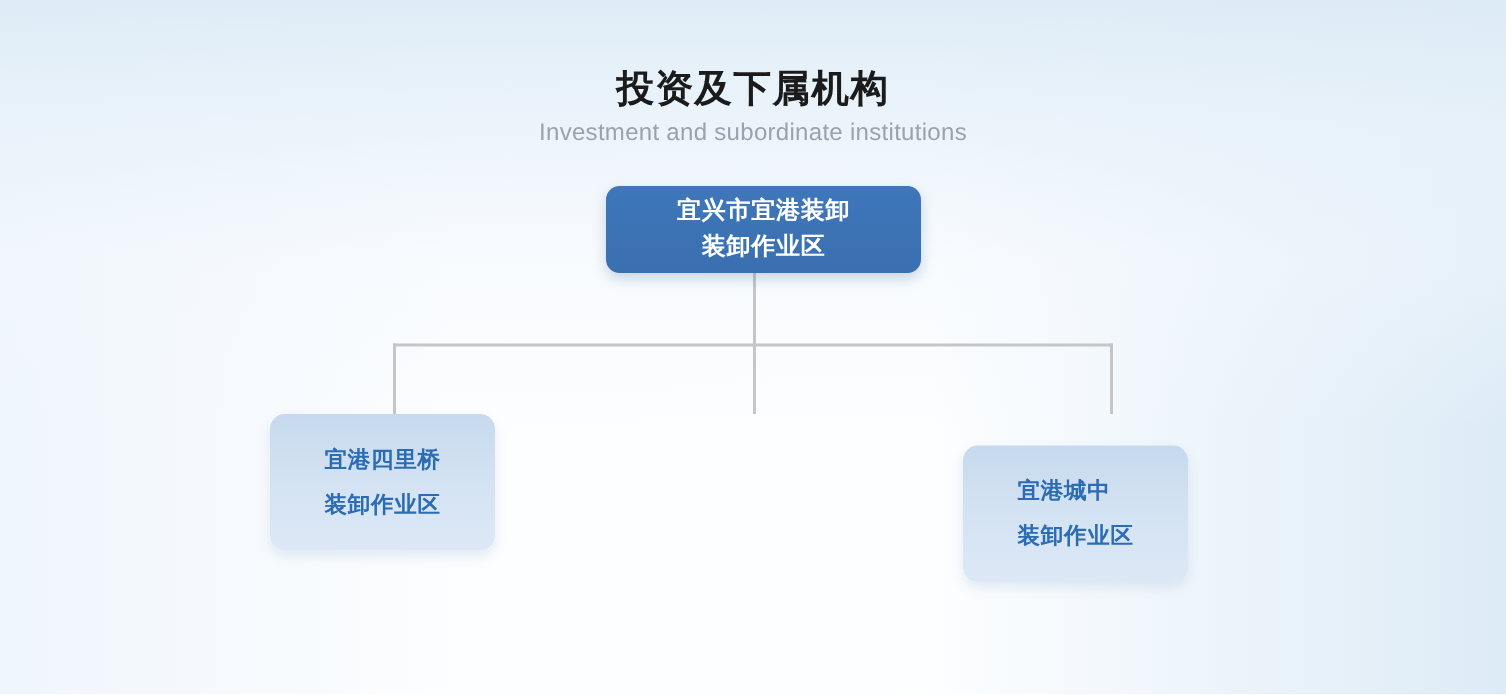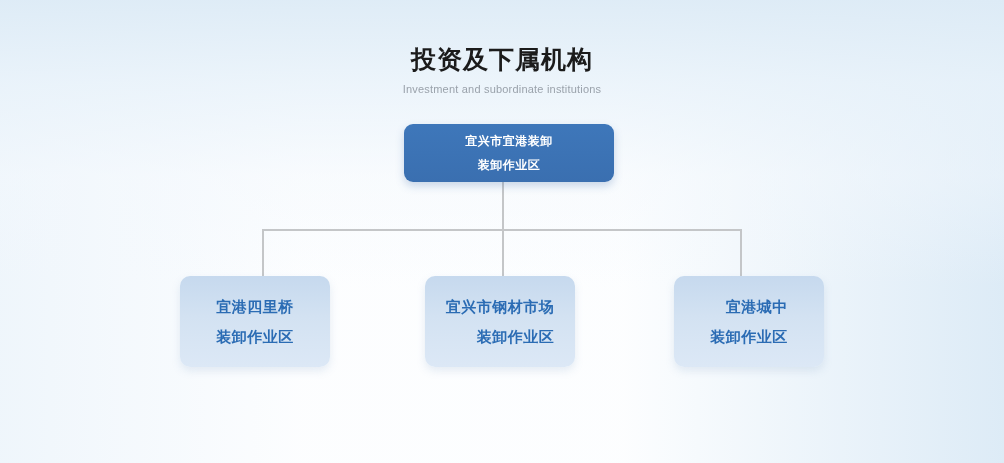--- a/index.html
+++ b/index.html
@@ -48,21 +48,21 @@
   }
   .title-cn {
     font-size: 25px;
     font-weight: bold;
     color: #1b1b1b;
     letter-spacing: 1px;
     line-height: 30px;
     margin: 0;
   }
   .title-en {
-    font-size: 11px;
+    font-size: 16px;
     color: #9aa2ab;
     letter-spacing: 0.2px;
     line-height: 20px;
     margin: 5px 0 0 0;
     font-weight: normal;
   }
 
   
   .chart {
     position: absolute;
@@ -80,51 +80,51 @@
     border-radius: 9px;
     box-shadow: 0 4px 9px rgba(60,110,170,0.26);
     display: flex;
     align-items: center;
     justify-content: center;
     text-align: center;
     box-sizing: border-box;
   }
   .node-root .node-text {
     color: #ffffff;
-    font-size: 12px;
+    font-size: 16px;
     font-weight: bold;
     line-height: 24px;
     letter-spacing: 0.5px;
   }
 
   
   .node-leaf {
     position: absolute;
     top: 276px;
     width: 150px;
     height: 91px;
     background: linear-gradient(to bottom, #c6d9ee 0%, #d3e2f2 45%, #dce8f6 100%);
     border-radius: 10px;
     box-shadow: 0 4px 8px rgba(120,155,195,0.18);
     display: flex;
     align-items: center;
     justify-content: center;
-    text-align: right;
+    text-align: left;
     box-sizing: border-box;
   }
   .node-leaf .node-text {
     color: #2b6cb4;
     font-size: 15px;
     font-weight: bold;
     line-height: 30px;
     letter-spacing: 0.5px;
   }
   .leaf-1 { left: 180px; }
   .leaf-2 { left: 425px; }
-  .leaf-3 { left: 674px; }
+  .leaf-3 { left: 642px; margin-top: 21px; }
 
   
   .conn {
     position: absolute;
     background: #c4c6c8;
   }
   .conn-trunk {      
     left: 502px;
     top: 182px;
     width: 2px;
@@ -172,26 +172,20 @@
       </div>
     </div>
 
     <div class="node-leaf leaf-1">
       <div class="node-text">
         <span>宜港四里桥</span><br>
         <span>装卸作业区</span>
       </div>
     </div>
 
-    <div class="node-leaf leaf-2">
-      <div class="node-text">
-        <span>宜兴市钢材市场</span><br>
-        <span>装卸作业区</span>
-      </div>
-    </div>
 
     <div class="node-leaf leaf-3">
       <div class="node-text">
         <span>宜港城中</span><br>
         <span>装卸作业区</span>
       </div>
     </div>
 
   </div>
 </div>

